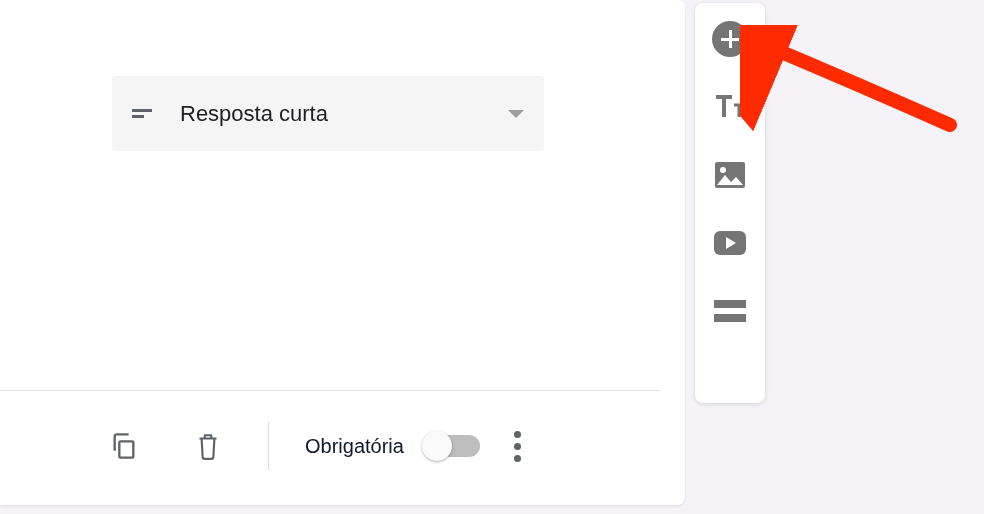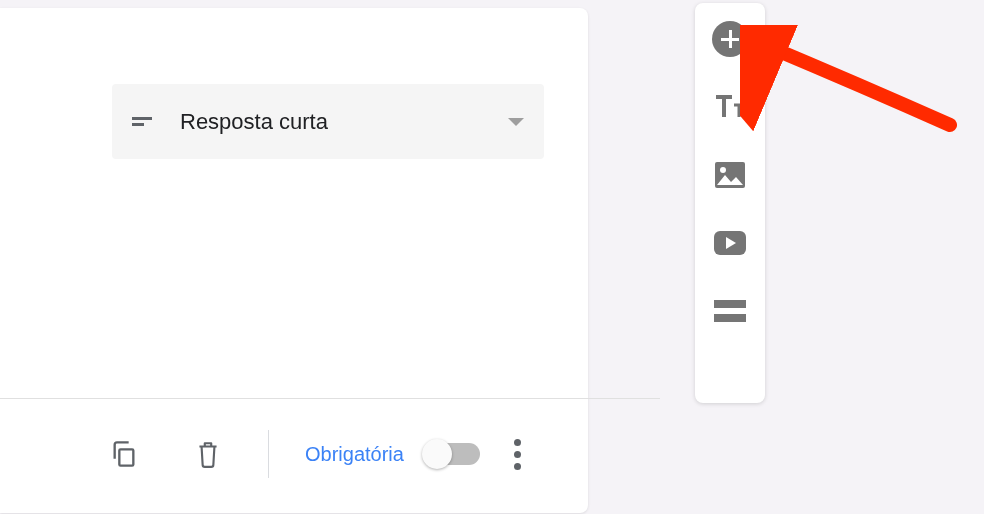--- a/index.html
+++ b/index.html
@@ -7,22 +7,22 @@
       font-family: Arial, sans-serif;
       background: #f5f3f7;
       width: 984px;
       height: 514px;
       overflow: hidden;
       position: relative;
     }
     .main-card {
       position: absolute;
       left: 0;
-      top: 8px;
-      width: 588px;
+      top: 0;
+      width: 685px;
       height: 505px;
       background: #ffffff;
       border-radius: 0 8px 8px 0;
       box-shadow: 0 1px 3px rgba(0,0,0,0.1);
     }
     .question-type-dropdown {
       position: absolute;
       left: 112px;
       top: 76px;
       width: 432px;
@@ -93,21 +93,21 @@
       margin-right: 36px;
     }
     .vertical-divider {
       width: 1px;
       height: 48px;
       background: #dadce0;
       margin-right: 36px;
     }
     .required-label {
       font-size: 20px;
-      color: #3b82f6;
+      color: #0f172a;
       margin-right: 20px;
     }
     .toggle {
       width: 56px;
       height: 22px;
       background: #bdbdbd;
       border-radius: 11px;
       position: relative;
       cursor: pointer;
       margin-right: 30px;

